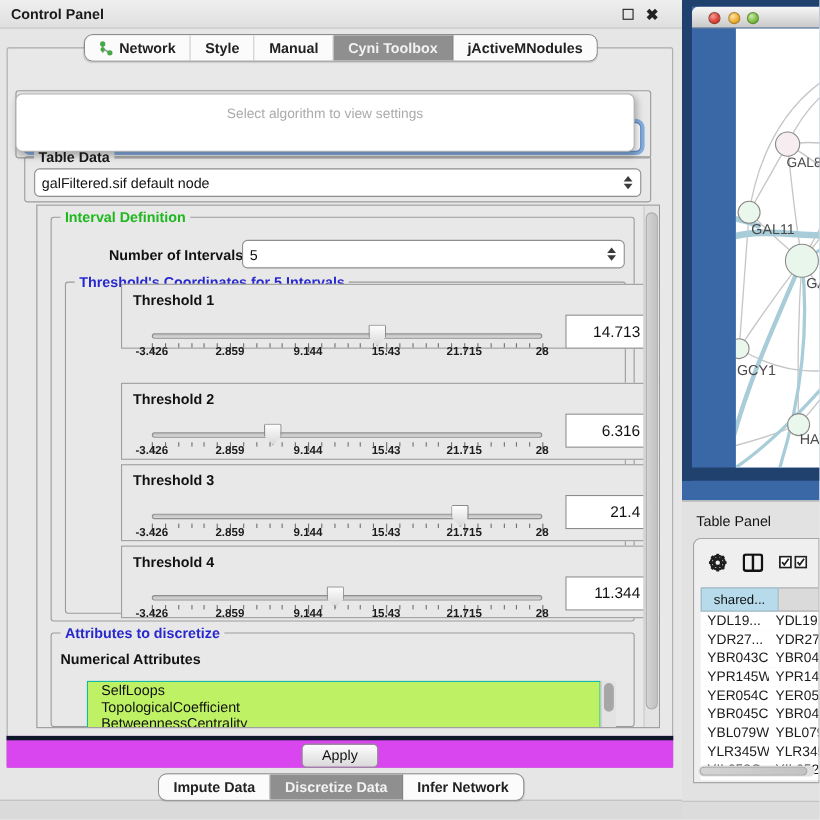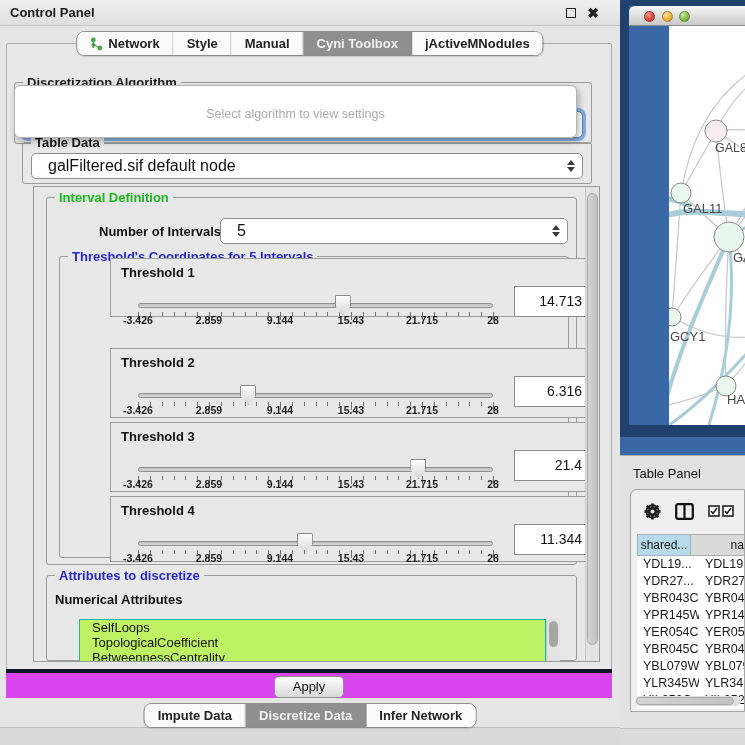--- a/index.html
+++ b/index.html
@@ -23,30 +23,30 @@
   #top-tabbar { left:50%; transform:translateX(-50%); top:31px; z-index:5; }
   #bottom-tabbar { left:50%; transform:translateX(-50%); top:703px; z-index:5; }
 
   #cp-content { left:6px; top:43px; width:606px; height:655px; border:1px solid #ABABAB; background:#E8E8E8; border-radius:2px; }
 
   .group { position:absolute; border:1px solid #9B9B9B; border-radius:3px; }
   .group-label { position:absolute; top:-8px; left:8px; background:#E8E8E8; padding:0 4px; font-size:13px; font-weight:bold; color:#1A1A1A; white-space:nowrap; }
   .group-label.green { color:#1DB81D; }
   .group-label.blue { color:#2727CE; }
 
-  .combo { position:absolute; background:#FFF; border:1px solid #8E8E8E; border-radius:5px; font-size:16px; color:#111; display:flex; align-items:center; padding-left:16px; }
+  .combo { position:absolute; background:#FFF; border:1px solid #8E8E8E; border-radius:5px; font-size:13px; color:#111; display:flex; align-items:center; padding-left:6px; }
   .combo .stepper { position:absolute; right:7px; top:50%; transform:translateY(-50%); display:flex; flex-direction:column; gap:2px; }
   .combo .stepper span { width:0; height:0; border-left:4px solid transparent; border-right:4px solid transparent; display:block; }
   .combo .stepper .up { border-bottom:5px solid #3A3A3A; }
   .combo .stepper .dn { border-top:5px solid #3A3A3A; }
   .focus-ring { box-shadow:0 0 0 3px rgba(100,155,222,.75); border-color:#5B86C0; }
 
   
   #algo-popup { left:14px; top:85px; width:563px; height:53px; background:#FFF; border:1px solid #B3B3B3; border-radius:6px; box-shadow:2px 3px 7px rgba(0,0,0,.28); z-index:40; overflow:hidden; }
-  #algo-popup .hint { text-align:center; color:#ABABAB; font-size:12.5px; padding-top:21px; height:17px; }
+  #algo-popup .hint { text-align:center; color:#ABABAB; font-size:12.5px; padding-top:10px; height:17px; }
   #algo-popup .item { font-size:13px; color:#000; padding:1px 3px 0 3px; height:16px; white-space:nowrap; }
   #algo-popup .item.bold { font-weight:bold; }
 
   
   #scrollpane { left:33px; top:186px; width:567px; height:476px; border:1px solid #9A9A9A; background:#E8E8E8; overflow:hidden; }
   .vscroll-track { position:absolute; background:#E3E3E3; border-left:1px solid #C9C9C9; }
   .scroll-thumb { position:absolute; background:linear-gradient(90deg,#D4D4D4,#C2C2C2); border:1px solid #A8A8A8; border-radius:7px; }
 
   
   .thr-panel { position:absolute; left:63px; width:500px; border:1px solid #9E9E9E; background:#E8E8E8; }
@@ -125,21 +125,20 @@
       </div>
       <div class="tab selected">
         <span>Cyni Toolbox</span>
       </div>
       <div class="tab">
         <span>jActiveMNodules</span>
       </div>
     </div>
 
   <div class="abs group" id="algo-group" style="left:14px; top:82px; width:578px; height:62px;">
-    <span class="group-label">Discretization Algorithm</span>
     <div class="combo focus-ring" style="left:8px; top:28px; width:560px; height:27px;">
       <span class="stepper">
           <span class="up"></span>
           <span class="dn"></span>
         </span>
     </div>
   </div>
 
   <div class="abs" id="algo-popup">
     <div class="hint">Select algorithm to view settings</div>
@@ -468,21 +467,21 @@
           <path d="M3,6 L5,8.5 L9,3" fill="none" stroke="#222" stroke-width="1.6"></path>
         </svg>
         <svg width="12" height="12" viewBox="0 0 12 12">
           <rect x="1" y="1" width="10" height="10" fill="#FFF" stroke="#222" stroke-width="1.6"></rect>
           <path d="M3,6 L5,8.5 L9,3" fill="none" stroke="#222" stroke-width="1.6"></path>
         </svg>
       </span>
     </div>
     <div id="tp-table">
       <div class="th-row" id="tp-head">
-          <div class="th-cell" style="width: 54px;">shared...</div>
+          <div class="th-cell" style="width: 71px;">shared...</div>
           <div class="th-cell c2" style="width: 110px;">name</div>
         </div>
       <div id="tp-rows">
           <div class="tr-row">
             <div class="tr-cell" style="width: 62px;">YDL19...</div>
             <div class="tr-cell" style="width: 110px;">YDL19...</div>
           </div>
           <div class="tr-row">
             <div class="tr-cell" style="width: 62px;">YDR27...</div>
             <div class="tr-cell" style="width: 110px;">YDR27...</div>

